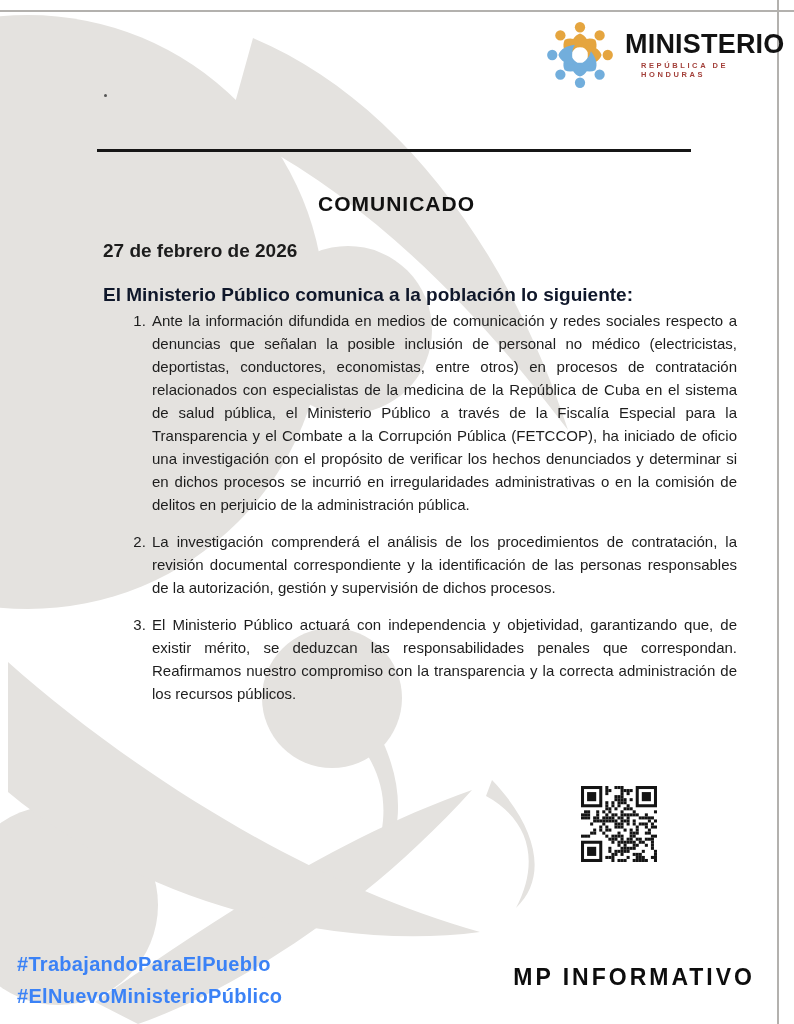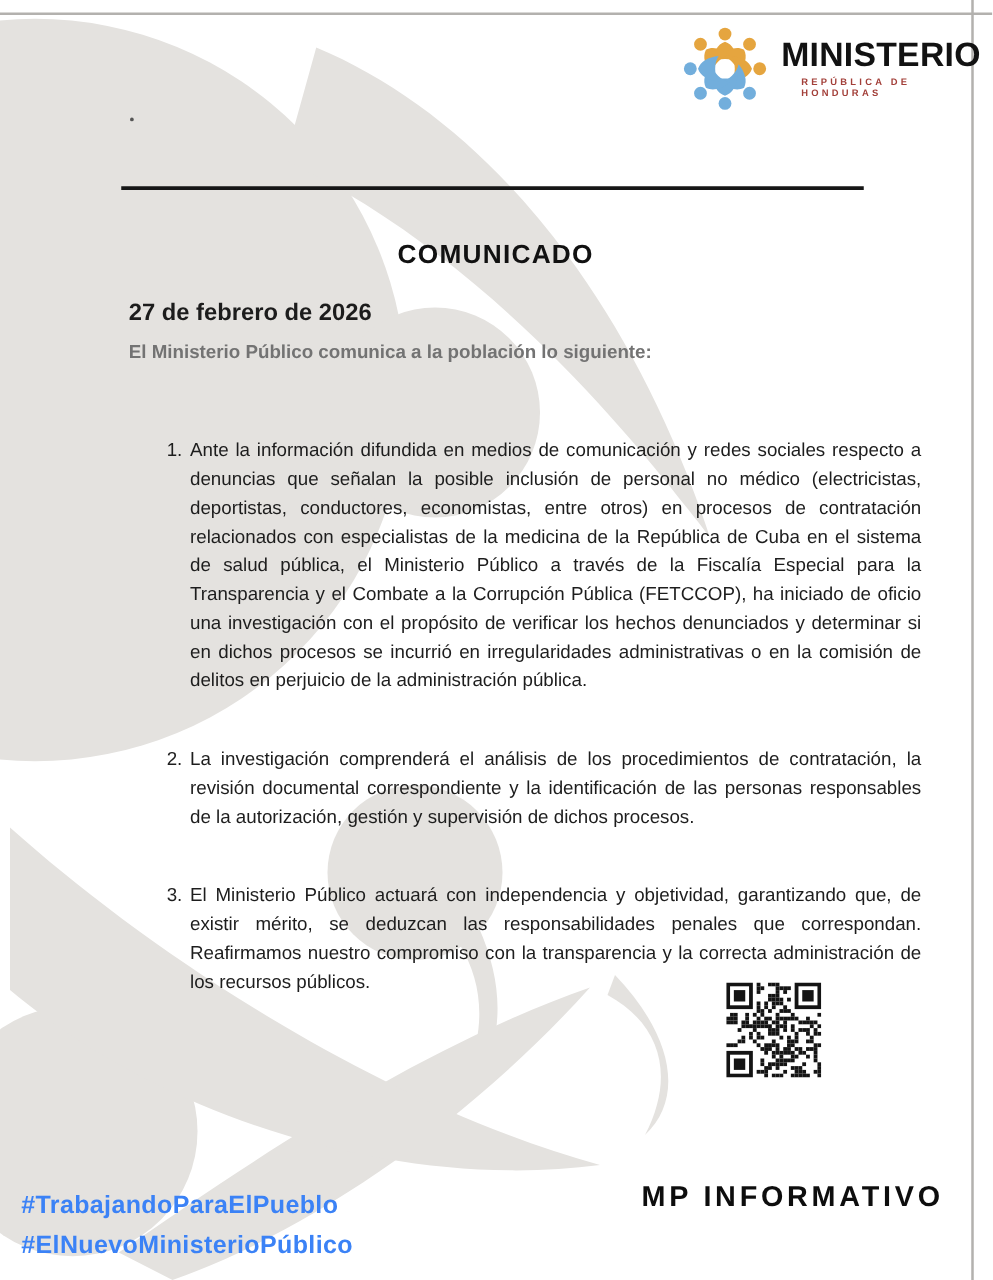--- a/index.html
+++ b/index.html
@@ -23,33 +23,33 @@
   .logo-sub{margin-top:3px;font-weight:700;font-size:7.5px;letter-spacing:2.6px;color:#a3403a;padding-left:16px;}
 
   .stray-dot{position:absolute;left:104px;top:94px;width:3px;height:3px;background:#555;border-radius:50%;}
 
   .divider{position:absolute;left:97px;top:149px;width:594px;height:3px;background:#161616;}
 
   .doc-title{position:absolute;left:103px;top:180px;width:587px;text-align:center;
     font-weight:700;font-size:21px;letter-spacing:1px;color:#111;margin-top:12px;}
   .doc-date{position:absolute;left:103px;top:240px;width:587px;text-align:left;
     font-weight:700;font-size:19px;color:#1c1c1c;}
-  .doc-intro{position:absolute;left:103px;top:273px;width:587px;
-    font-weight:700;font-size:15px;color:#737373;}
+  .doc-intro{position:absolute;left:103px;top:284px;width:587px;
+    font-weight:700;font-size:19px;color:#0f172a;}
 
   .doc-list{position:absolute;left:103px;top:309px;width:587px;margin:0;
     padding:0 0 0 47px;font-size:15px;line-height:23px;color:#1d1d1d;text-align:justify;}
-  .doc-list li{margin-bottom:14px;padding-left:2px;margin-top:40px;}
+  .doc-list li{margin-bottom:14px;padding-left:2px;}
   .doc-list li::marker{font-size:15px;color:#1d1d1d;}
 
   .qr{position:absolute;left:581px;top:786px;width:76px;height:76px;}
 
   .hashtags{position:absolute;left:17px;top:948px;font-weight:700;font-size:20px;
     line-height:32px;color:#3b82f6;letter-spacing:0.3px;}
-  .brand{position:absolute;right:39px;top:944px;font-weight:700;font-size:23px;
+  .brand{position:absolute;right:39px;top:964px;font-weight:700;font-size:23px;
     letter-spacing:3px;color:#0d0d0d;}
 </style>
 </head>
 <body>
 
 <div class="page">
 
   <svg class="watermark" viewBox="0 0 794 1024" xmlns="http://www.w3.org/2000/svg">
     <g fill="#e4e2df">
       <circle cx="28" cy="312" r="297"></circle>

